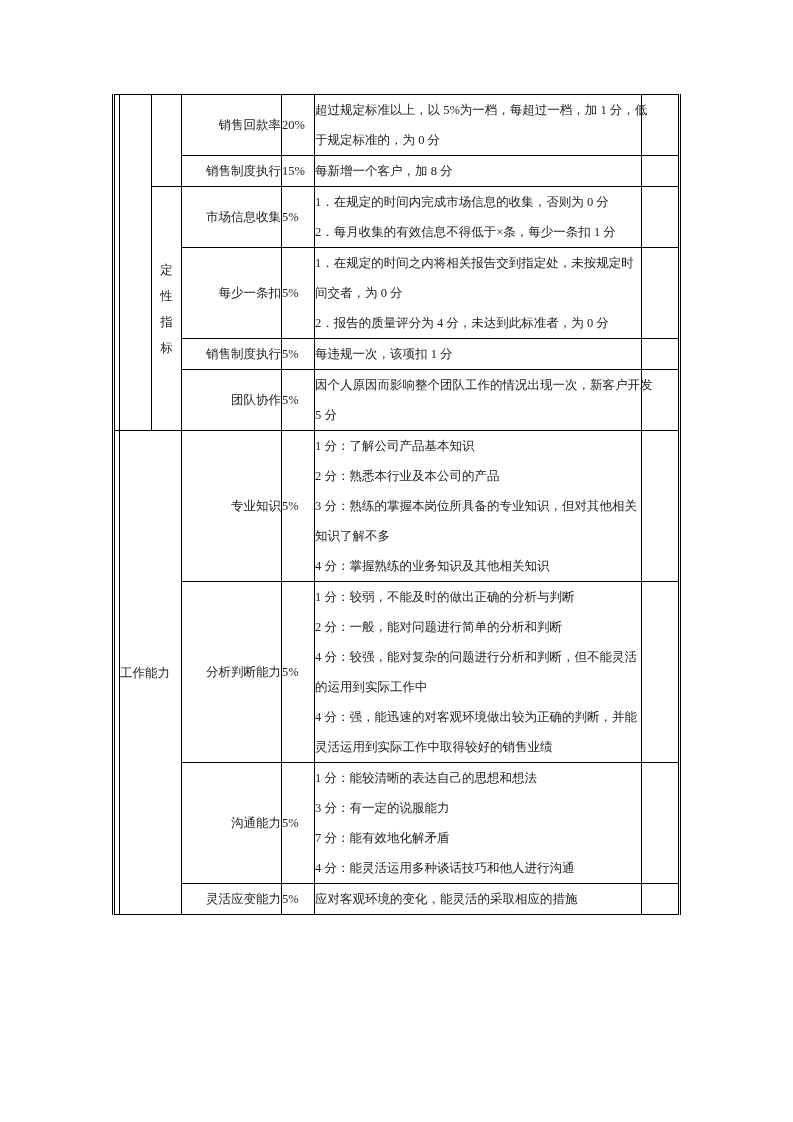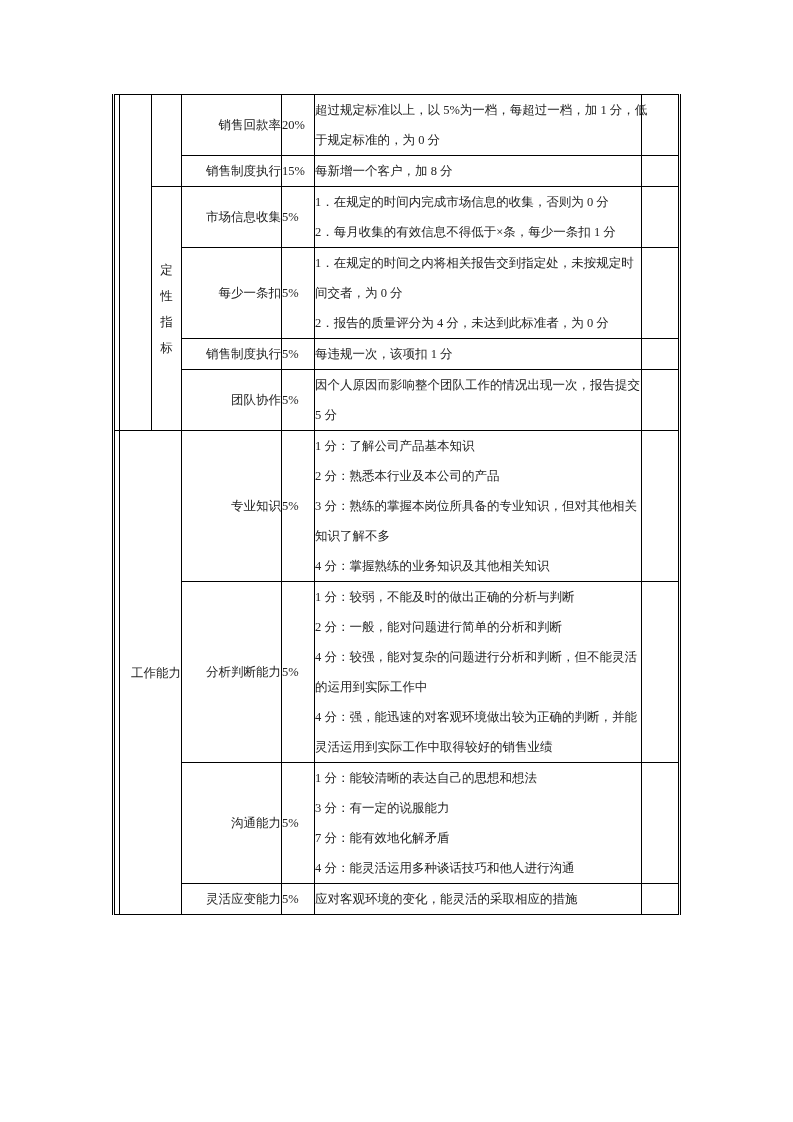--- a/index.html
+++ b/index.html
@@ -64,21 +64,21 @@
     letter-spacing: 0;
   }
   td.cat-vert .vchars {
     display: flex;
     flex-direction: column;
     align-items: center;
     justify-content: center;
     line-height: 26px;
   }
   td.cat-h {
-    text-align: right;
+    text-align: left;
     vertical-align: middle;
     margin-left: 26px;
   }
   td.item {
     text-align: right;
     vertical-align: middle;
     padding: 0 2px;
   }
   td.weight {
     text-align: left;
@@ -174,21 +174,21 @@
           <td class="desc">
             <span class="ln">每违规一次，该项扣 1 分</span>
           </td>
           <td class="score"></td>
         </tr>
 
         <tr>
           <td class="item">团队协作</td>
           <td class="weight">5%</td>
           <td class="desc">
-            <span class="ln">因个人原因而影响整个团队工作的情况出现一次，报告提交</span>
+            <span class="ln">因个人原因而影响整个团队工作的情况出现一次，新客户开发</span>
             <span class="ln">5 分</span>
           </td>
           <td class="score"></td>
         </tr>
 
         <tr>
           <td class="spacer" rowspan="4"></td>
           <td class="cat-h" colspan="2" rowspan="4">工作能力</td>
           <td class="item">专业知识</td>
           <td class="weight">5%</td>

